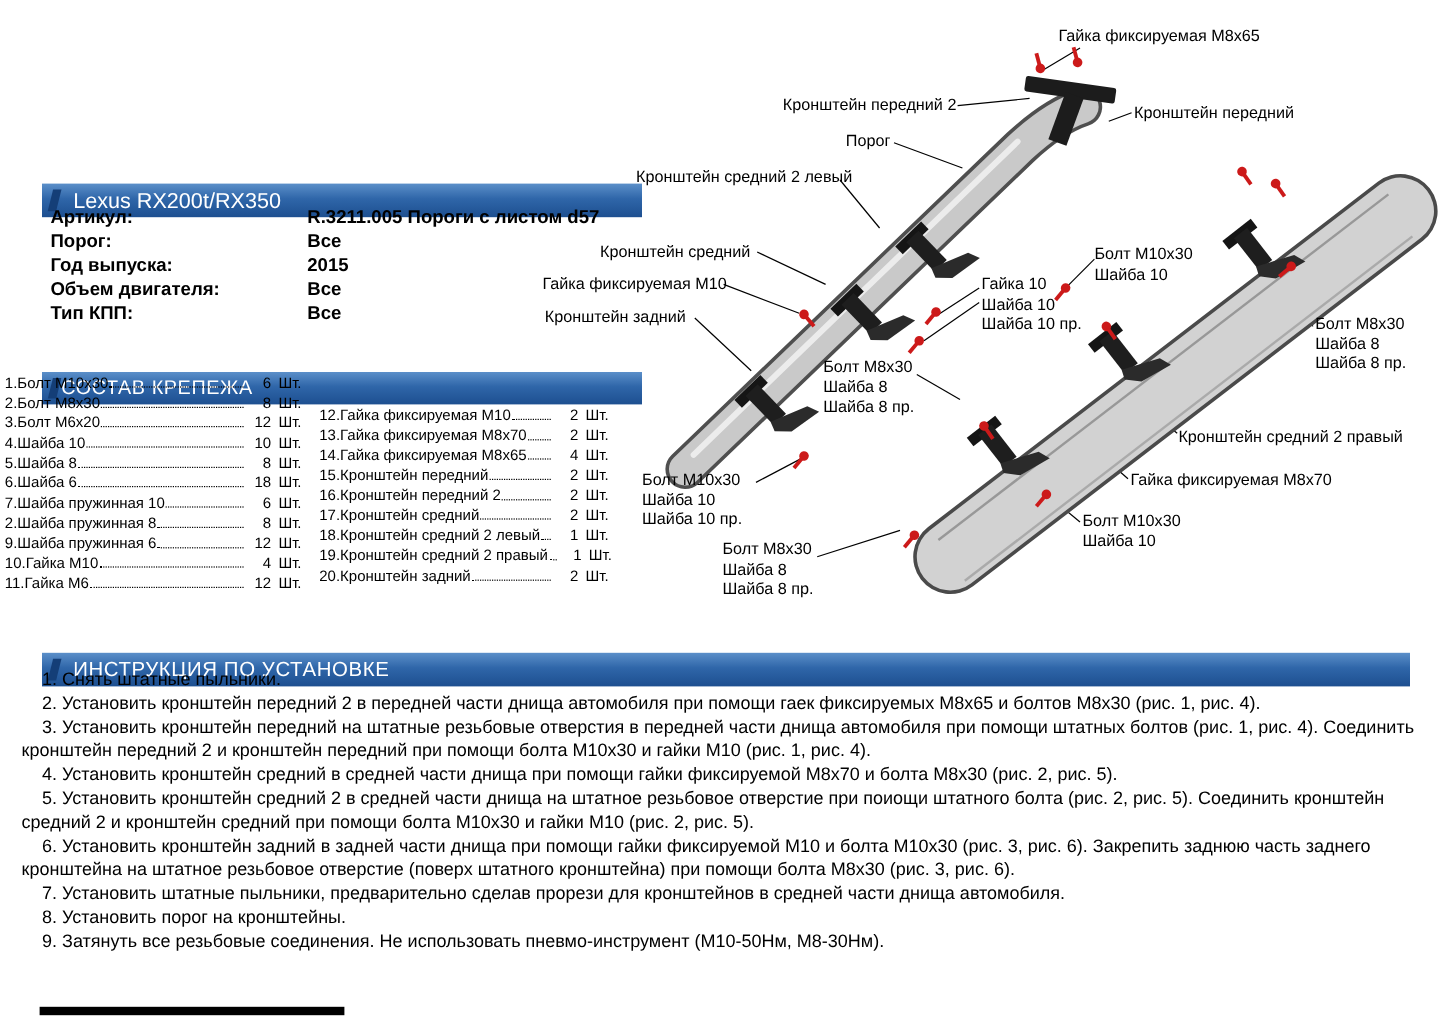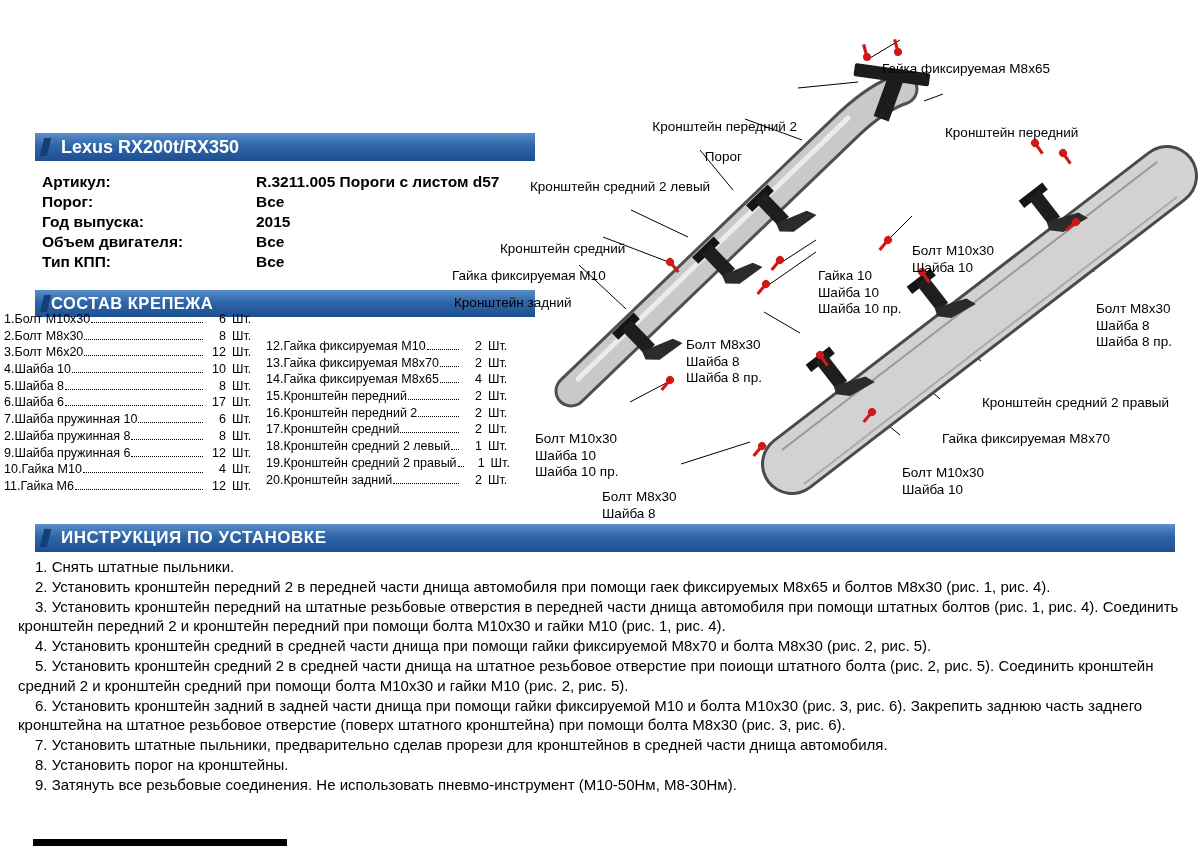--- a/index.html
+++ b/index.html
@@ -1,23 +1,23 @@
 <!DOCTYPE html>
 <html><head>
 <meta charset="utf-8">
 <title>Lexus RX200t/RX350 — инструкция</title>
 <style>
   html,body{margin:0;padding:0;background:#fff;}
   .page{position:relative;width:1200px;height:848px;background:#ffffff;
         font-family:"Liberation Sans",sans-serif;color:#000;overflow:hidden;}
 
   
-  .banner{position:absolute;box-sizing:border-box;color:#fff;font-weight:bold;
+  .banner{position:absolute;box-sizing:border-box;color:#fff;font-weight:normal;
           background:linear-gradient(180deg,#5b8fc9 0%,#2f66a9 45%,#1d4f90 100%);
-          display:flex;align-items:center;padding-left:26px;}
+          display:flex;align-items:center;padding-left:26px;margin-top:20px;}
   .banner::before{content:"";position:absolute;left:7px;top:5px;bottom:5px;width:7px;
           background:#143e77;transform:skewX(-14deg);}
   .title-banner{left:35px;top:133px;width:500px;height:28px;font-size:18px;}
   .fast-banner{left:35px;top:290px;width:500px;height:27px;font-size:16.5px;letter-spacing:.5px;padding-left:16px;}
   .inst-banner{left:35px;top:524px;width:1140px;height:28px;font-size:17px;letter-spacing:.5px;}
 
   
   .specs{position:absolute;left:42px;top:172px;width:490px;}
   .specrow{display:flex;height:20px;align-items:center;font-size:15.5px;gap:28px;}
   .speclabel{width:186px;font-weight:bold;}
@@ -28,21 +28,21 @@
   .parts.c1{left:4px;width:254px;}
   .parts.c2{left:266px;width:248px;margin-top:27px;}
   .prow{display:flex;align-items:baseline;height:16.7px;font-size:12.5px;white-space:nowrap;}
   .dots{flex:1;border-bottom:1.6px dotted #000;margin:0 3px 3px 1px;min-width:6px;}
   .pqty{width:20px;text-align:right;margin-right:6px;}
   .punit{width:26px;}
 
   
   .diagram{position:absolute;left:430px;top:0;width:770px;height:520px;}
   .dsvg{position:absolute;left:0;top:0;}
-  .dlabel{position:absolute;font-size:13.5px;line-height:16.5px;white-space:pre-line;margin-top:39px;}
+  .dlabel{position:absolute;font-size:13.5px;line-height:16.5px;white-space:pre-line;}
   .ra{text-align:right;}
 
   
   .instructions{position:absolute;left:18px;top:557px;width:1166px;
                 font-size:15px;line-height:19.8px;}
   .instructions p{margin:0;text-indent:17px;}
 
   .footer-bar{position:absolute;left:33px;top:839px;width:254px;height:7px;background:#000;}
 </style>
 </head>
@@ -108,21 +108,21 @@
       </div>
     <div class="prow">
         <span class="pname">5.Шайба 8</span>
         <span class="dots"></span>
         <span class="pqty">8</span>
         <span class="punit">Шт.</span>
       </div>
     <div class="prow">
         <span class="pname">6.Шайба 6</span>
         <span class="dots"></span>
-        <span class="pqty">17</span>
+        <span class="pqty">18</span>
         <span class="punit">Шт.</span>
       </div>
     <div class="prow">
         <span class="pname">7.Шайба пружинная 10</span>
         <span class="dots"></span>
         <span class="pqty">6</span>
         <span class="punit">Шт.</span>
       </div>
     <div class="prow">
         <span class="pname">2.Шайба пружинная 8</span>

